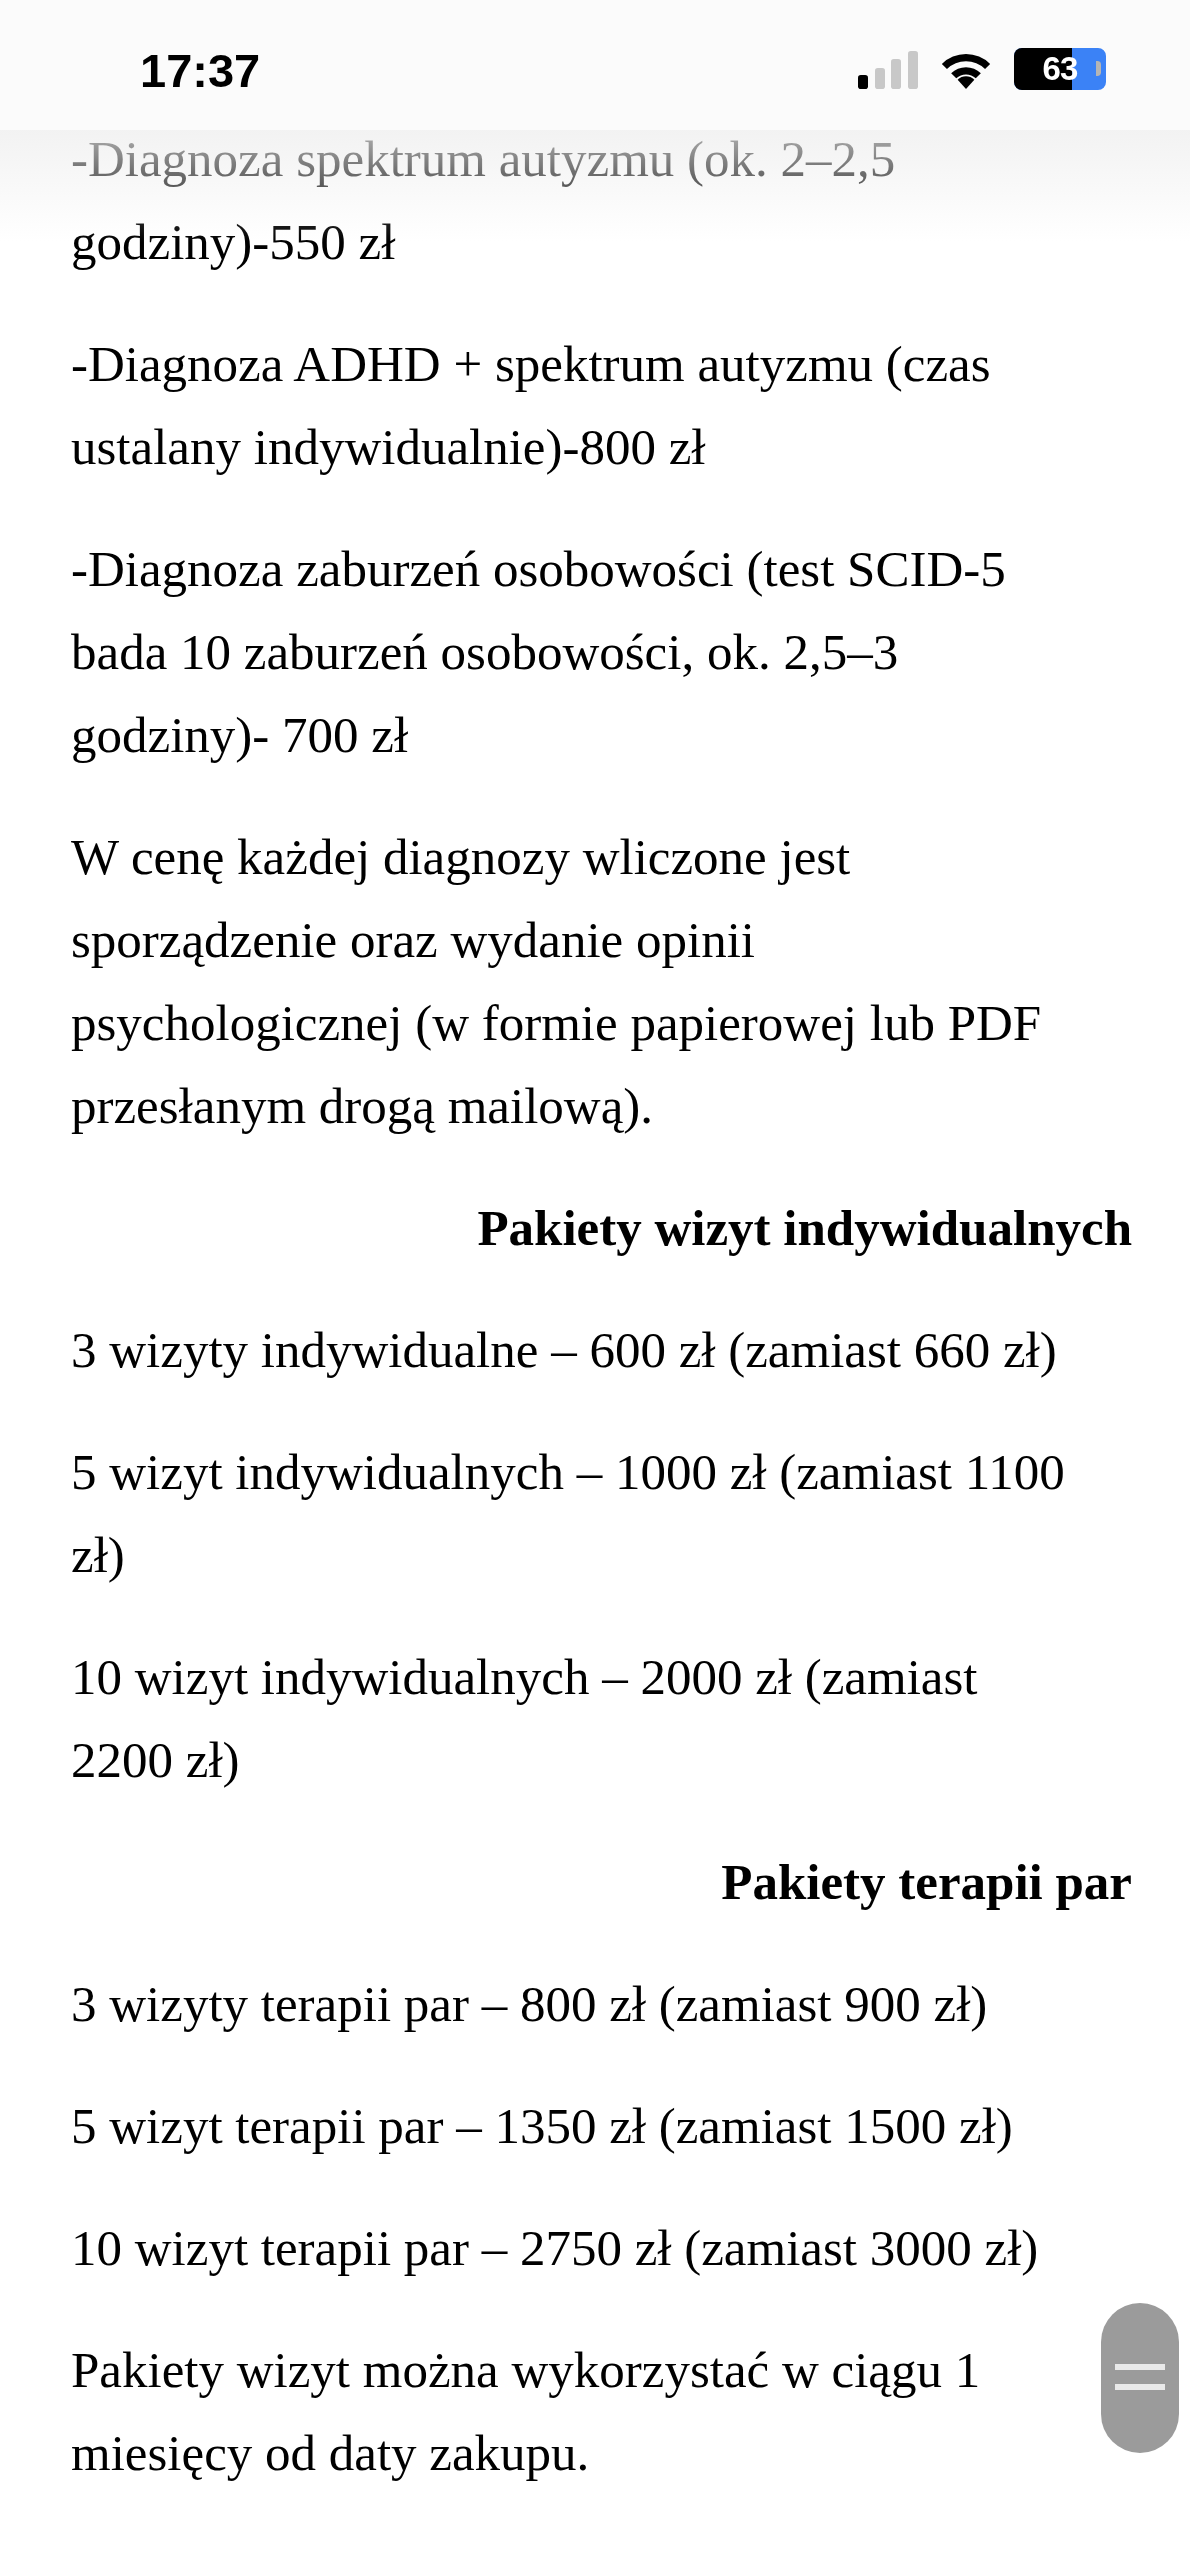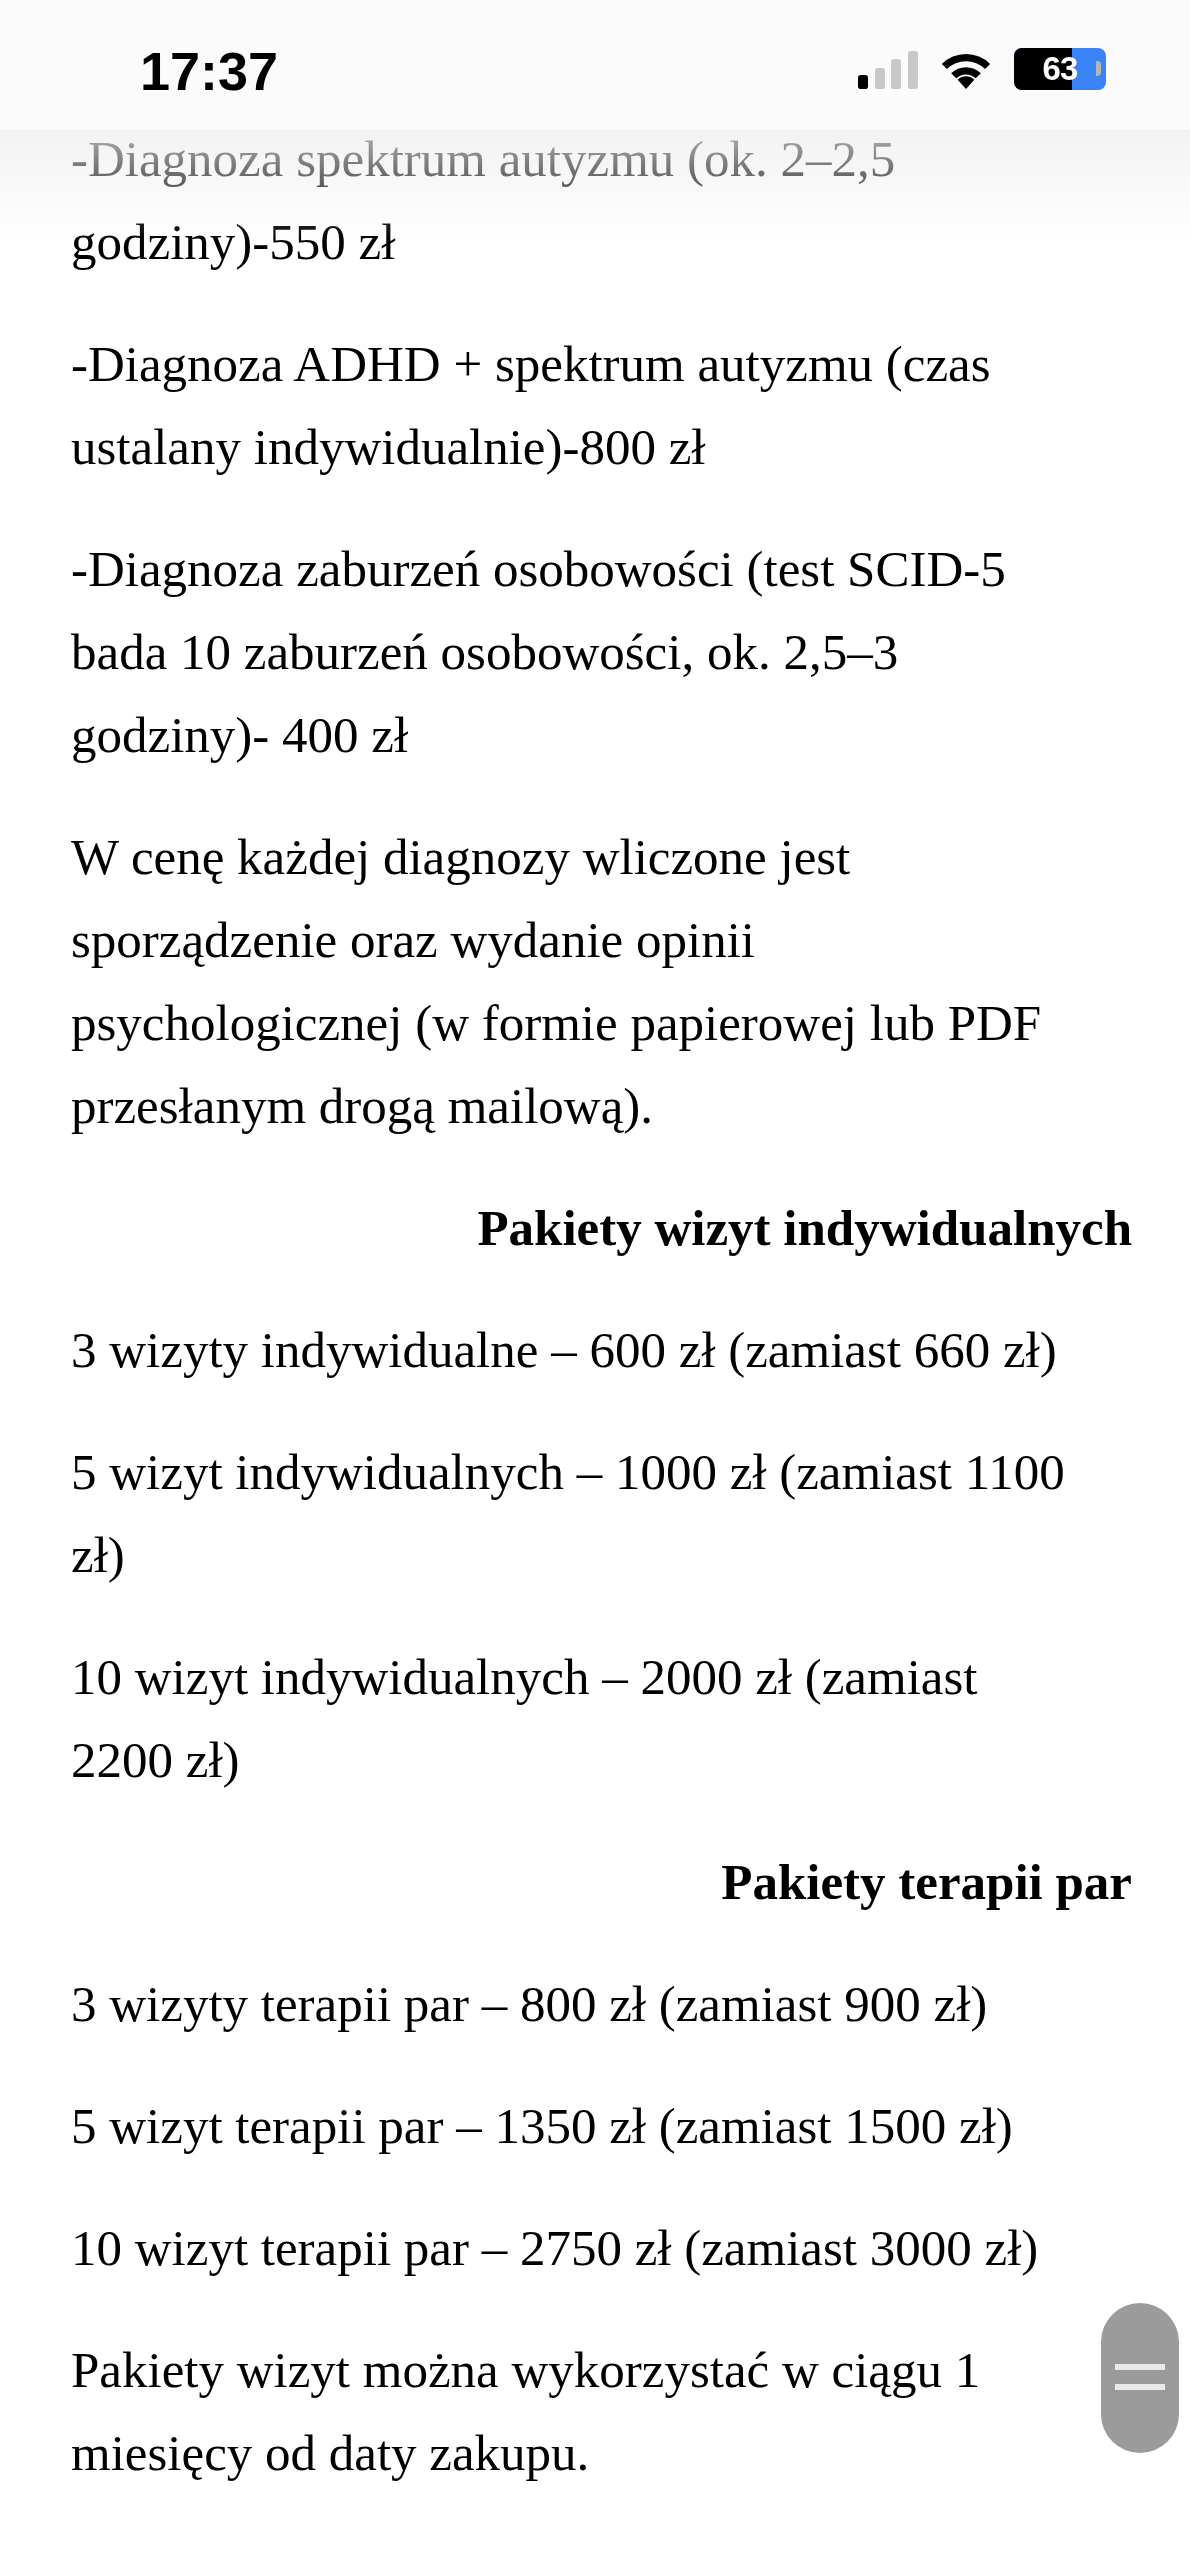--- a/index.html
+++ b/index.html
@@ -24,21 +24,21 @@
       height: 130px;
       background: #fbfbfb;
       z-index: 10;
     }
     .status-time {
       position: absolute;
       left: 140px;
       top: 43px;
       font-family: "Liberation Sans", sans-serif;
       font-weight: 700;
-      font-size: 54px;
+      font-size: 47px;
       line-height: 56px;
       letter-spacing: 0px;
       color: #000;
     }
     .signal {
       position: absolute;
       left: 858px;
       top: 51px;
       width: 61px;
       height: 38px;
@@ -187,21 +187,21 @@
   </p>
 
   <p class="para">
     <span class="line">-Diagnoza ADHD + spektrum autyzmu (czas</span>
     <span class="line">ustalany indywidualnie)-800 zł</span>
   </p>
 
   <p class="para">
     <span class="line">-Diagnoza zaburzeń osobowości (test SCID-5</span>
     <span class="line">bada 10 zaburzeń osobowości, ok. 2,5–3</span>
-    <span class="line">godziny)- 400 zł</span>
+    <span class="line">godziny)- 700 zł</span>
   </p>
 
   <p class="para">
     <span class="line">W cenę każdej diagnozy wliczone jest</span>
     <span class="line">sporządzenie oraz wydanie opinii</span>
     <span class="line">psychologicznej (w formie papierowej lub PDF</span>
     <span class="line">przesłanym drogą mailową).</span>
   </p>
 
   <p class="para heading">

